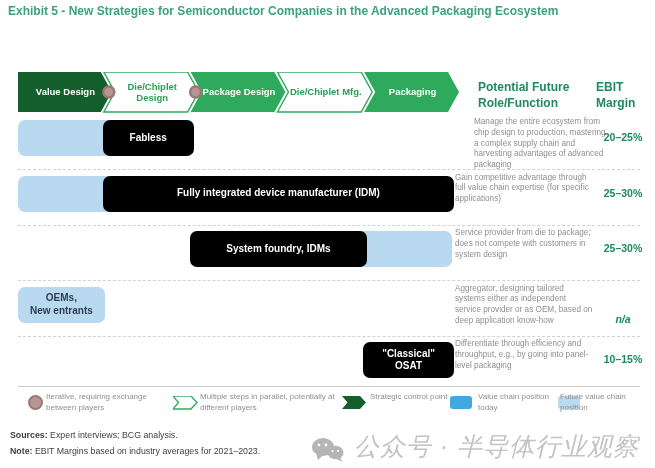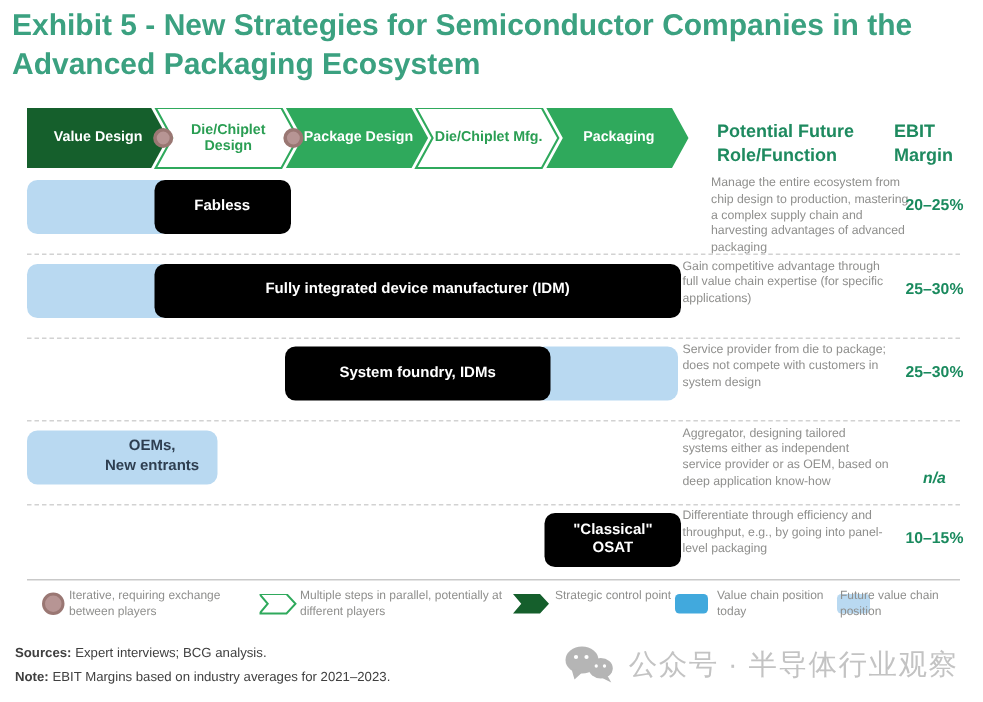--- a/index.html
+++ b/index.html
@@ -2,21 +2,21 @@
 <html><head>
 <meta charset="utf-8">
 <style>
   html,body{margin:0;padding:0;}
   body{
     width:655px;height:468px;position:relative;background:#ffffff;
     font-family:"Liberation Sans", sans-serif;overflow:hidden;
   }
   .title{
     position:absolute;left:8px;top:4px;width:642px;
-    font-size:20px;line-height:1.3;color:#3ba180;font-weight:600;
+    font-size:12px;line-height:1.3;color:#3ba180;font-weight:600;
   }
   #chevron-band{position:absolute;left:0;top:72px;width:475px;height:44px;}
   #chevron-svg{position:absolute;left:0;top:0;}
   .chev-label{
     position:absolute;top:0;height:40px;display:flex;align-items:center;justify-content:center;
     text-align:center;color:#ffffff;font-weight:bold;font-size:9.5px;line-height:1.2;
   }
   .chev-label-green{color:#2a9e53;}
   .col-header{
     position:absolute;top:80px;text-align:left;color:#1e8a5f;
@@ -39,22 +39,22 @@
   .legend-swatch{position:absolute;}
   .legend-dot{width:11px;height:11px;border-radius:50%;background:#b79594;border:2.5px solid #9a7773;top:395px;}
   .legend-rect{width:22px;height:13px;border-radius:3px;top:396px;}
   .rect-today{background:#41a9dd;}
   .rect-future{background:#b9d9f1;}
   .foot{position:absolute;left:10px;font-size:8.8px;color:#3f3f3f;}
   .foot b{font-weight:bold;}
   #sources-line{top:430px;}
   #note-line{top:446px;}
   #watermark{
-    position:absolute;right:16px;top:430px;display:flex;align-items:flex-start;gap:9px;
-    color:#c3c3c3;font-size:19px;letter-spacing:1px;
+    position:absolute;right:16px;top:430px;display:flex;align-items:flex-end;gap:9px;
+    color:#c3c3c3;font-size:25px;letter-spacing:1px;font-style:italic;
   }
 </style>
 </head>
 <body>
 
 <div class="title">Exhibit 5 - New Strategies for Semiconductor Companies in the Advanced Packaging Ecosystem</div>
 
 <div id="chevron-band">
   <svg id="chevron-svg" width="475" height="44" viewBox="0 0 475 44">
       <polygon points="18,0 100.8,0 111.8,20 100.8,40 18,40" fill="#155f2c"></polygon>
@@ -90,21 +90,21 @@
     <div class="row-desc" style="top: 172.5px;">Gain competitive advantage through full value chain expertise (for specific applications)</div>
     <div class="row-ebit" style="top: 186.5px;">25–30%</div>
     <div class="dashed-sep" style="top: 224.5px;"></div>
     <div class="bar bar-today" style="left: 189.6px; top: 231px; width: 177.6px;">
       <div class="bar-label">System foundry, IDMs</div>
     </div>
     <div class="bar bar-future" style="left: 356.2px; top: 231px; width: 95.8px;"></div>
     <div class="row-desc" style="top: 228px;">Service provider from die to package; does not compete with customers in system design</div>
     <div class="row-ebit" style="top: 242px;">25–30%</div>
     <div class="dashed-sep" style="top: 280px;"></div>
-    <div class="bar bar-future" style="left: 18px; top: 286.5px; width: 86.8px; padding-left: 40px;">
+    <div class="bar bar-future" style="left: 18px; top: 286.5px; width: 86.8px;">
       <div class="bar-label bar-label-dark">OEMs,
 New entrants</div>
     </div>
     <div class="row-desc" style="top: 283.5px;">Aggregator, designing tailored systems either as independent service provider or as OEM, based on deep application know-how</div>
     <div class="row-ebit ebit-italic" style="top: 313px;">n/a</div>
     <div class="dashed-sep" style="top: 335.5px;"></div>
     <div class="bar bar-today" style="left: 363.2px; top: 342px; width: 90.8px;">
       <div class="bar-label">"Classical"
 OSAT</div>
     </div>

